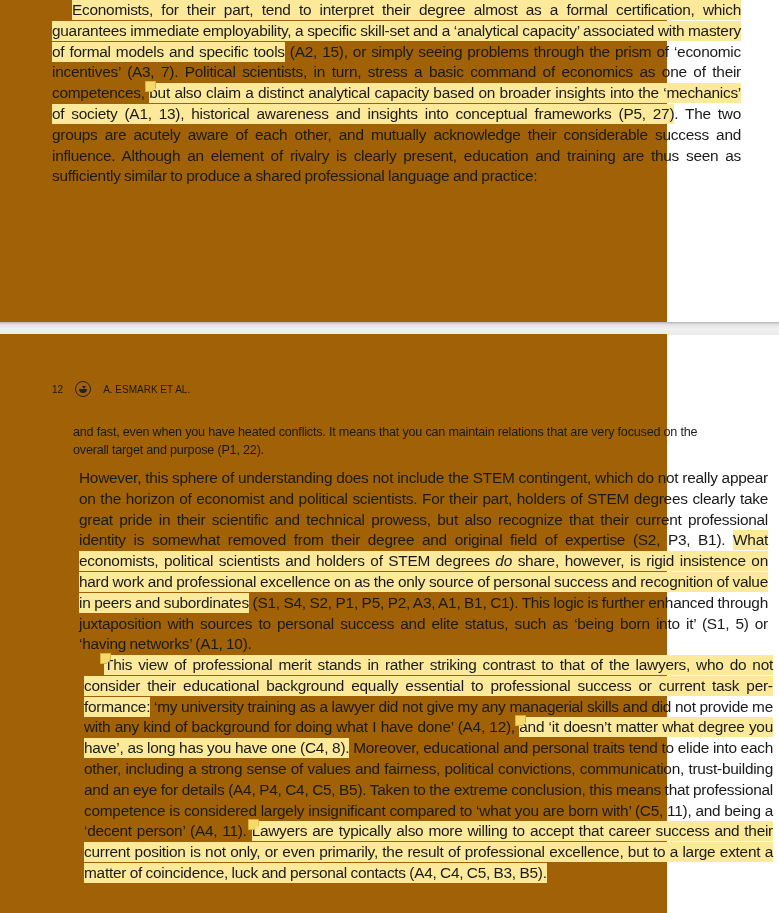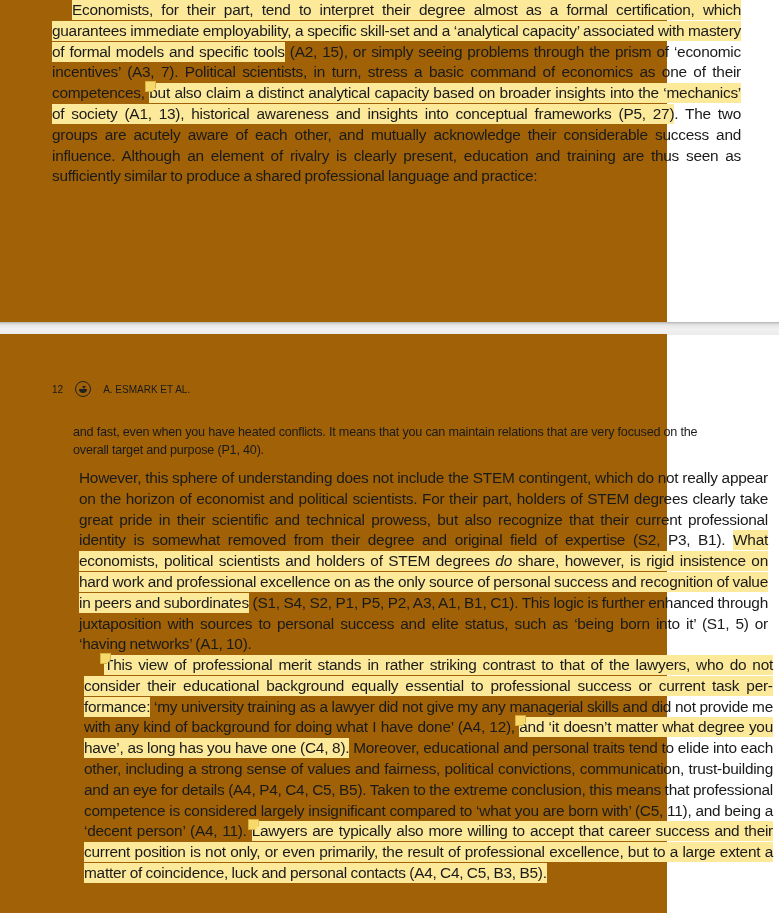--- a/index.html
+++ b/index.html
@@ -61,21 +61,21 @@
 
 <div class="gap"></div>
 
 <div class="page" id="page-bottom">
   <div class="running-head">
     <span class="page-num">12</span>
     <span class="logo"></span>
     <span>A. ESMARK ET AL.</span>
   </div>
 
-  <div class="quote" style="top:89px;">and fast, even when you have heated conflicts. It means that you can maintain relations that are very focused on the overall target and purpose (P1, 40).</div>
+  <div class="quote" style="top:89px;">and fast, even when you have heated conflicts. It means that you can maintain relations that are very focused on the overall target and purpose (P1, 22).</div>
 
   <div class="body-text" style="top:134px;margin-left:27px;">
     <span>However, this sphere of understanding does not include the STEM contingent, which do not really appear on the horizon of economist and political scientists. For their part, holders of STEM degrees clearly take great pride in their scientific and technical prowess, but also recognize that their current professional identity is somewhat removed from their degree and original field of expertise (S2, P3, B1). </span><span class="hl">What economists, political scientists and holders of STEM degrees </span><span class="hl" style="font-style:italic;">do</span><span class="hl"> share, however, is rigid insistence on hard work and professional excellence on as the only source of personal success and recognition of value in peers and subordinates</span><span> (S1, S4, S2, P1, P5, P2, A3, A1, B1, C1). This logic is further enhanced through juxtaposition with sources to personal success and elite status, such as ‘being born into it’ (S1, 5) or ‘having networks’ (A1, 10).</span>
   </div>
 
   <div class="body-text" style="top:321px;margin-left:32px;">
     <span class="indent"></span><span class="note-icon"></span><span class="hl">This view of professional merit stands in rather striking contrast to that of the lawyers, who do not consider their educational background equally essential to professional success or current task per­formance:</span><span> ‘my university training as a lawyer did not give my any managerial skills and did not provide me with any kind of background for doing what I have done’ (A4, 12), </span><span class="note-icon"></span><span class="hl">and ‘it doesn’t matter what degree you have’, as long has you have one (C4, 8).</span><span> Moreover, educational and personal traits tend to elide into each other, including a strong sense of values and fairness, political convic­tions, communication, trust-building and an eye for details (A4, P4, C4, C5, B5). Taken to the extreme conclusion, this means that professional competence is considered largely insignificant compared to ‘what you are born with’ (C5, 11), and being a ‘decent person’ (A4, 11). </span><span class="note-icon"></span><span class="hl">Lawyers are typically also more willing to accept that career success and their current position is not only, or even primarily, the result of professional excellence, but to a large extent a matter of coincidence, luck and personal contacts (A4, C4, C5, B3, B5).</span>
   </div>
 </div>
 

